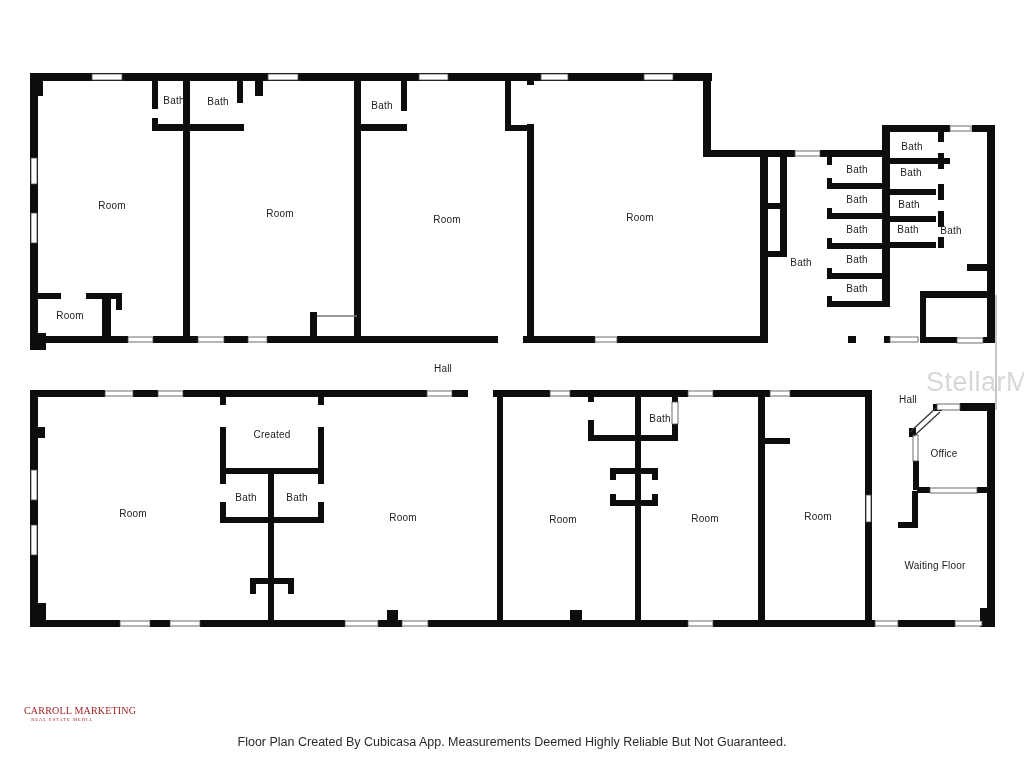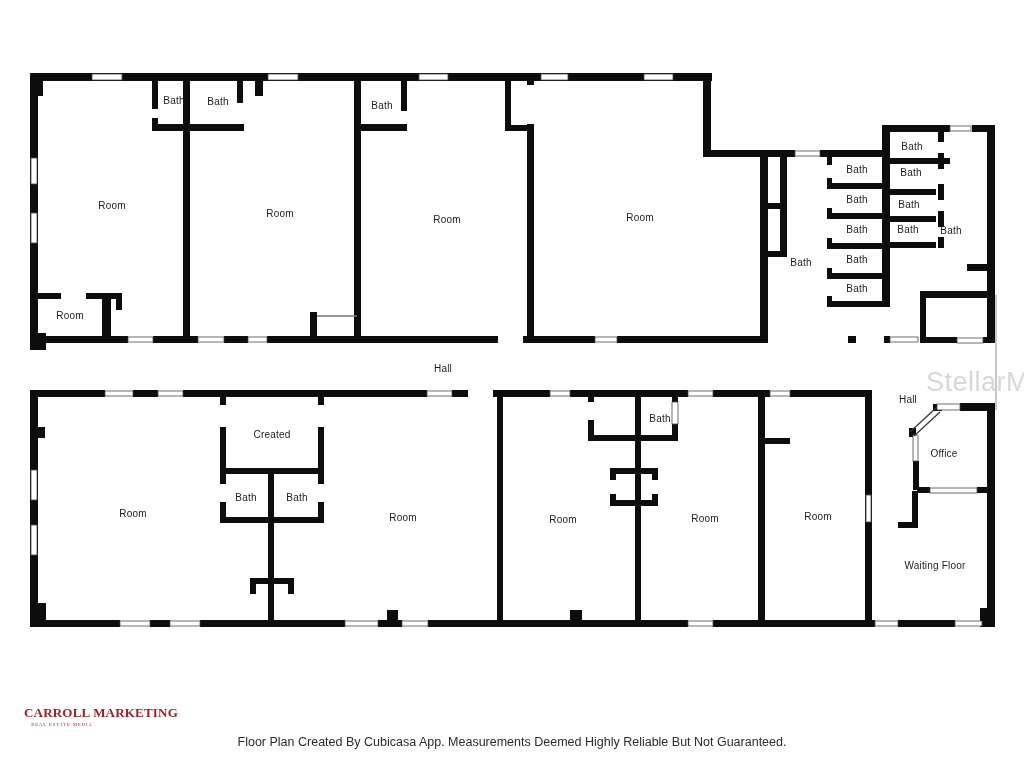--- a/index.html
+++ b/index.html
@@ -7,21 +7,21 @@
         font-family:"Liberation Sans",sans-serif;}
   svg{position:absolute;left:0;top:0;}
   .w{fill:#0d0d0d;}
   .win{fill:#ffffff;stroke:#4a4a4a;stroke-width:0.8;}
   .lbl{position:absolute;transform:translate(-50%,-50%);font-size:10px;color:#1c1c1c;
        letter-spacing:.2px;white-space:nowrap;}
   .watermark{position:absolute;left:926px;top:367px;font-size:27px;color:#bdbdbd;opacity:.6;
              letter-spacing:.5px;white-space:nowrap;}
   .brand{position:absolute;left:24px;top:705px;width:76px;text-align:center;color:#a11f24;
          font-family:"Liberation Serif",serif;}
-  .brand .name{font-size:13px;font-weight:bold;letter-spacing:.2px;white-space:nowrap;}
+  .brand .name{font-size:10px;font-weight:normal;letter-spacing:.2px;white-space:nowrap;}
   .brand .tag{font-size:4.5px;letter-spacing:1px;white-space:nowrap;margin-top:1px;}
   .footer{position:absolute;left:0;top:735px;width:1024px;text-align:center;
           font-size:12.5px;color:#2b2b2b;}
 </style>
 </head>
 <body>
 
 <div class="page">
 
   <svg width="1024" height="768" viewBox="0 0 1024 768">

